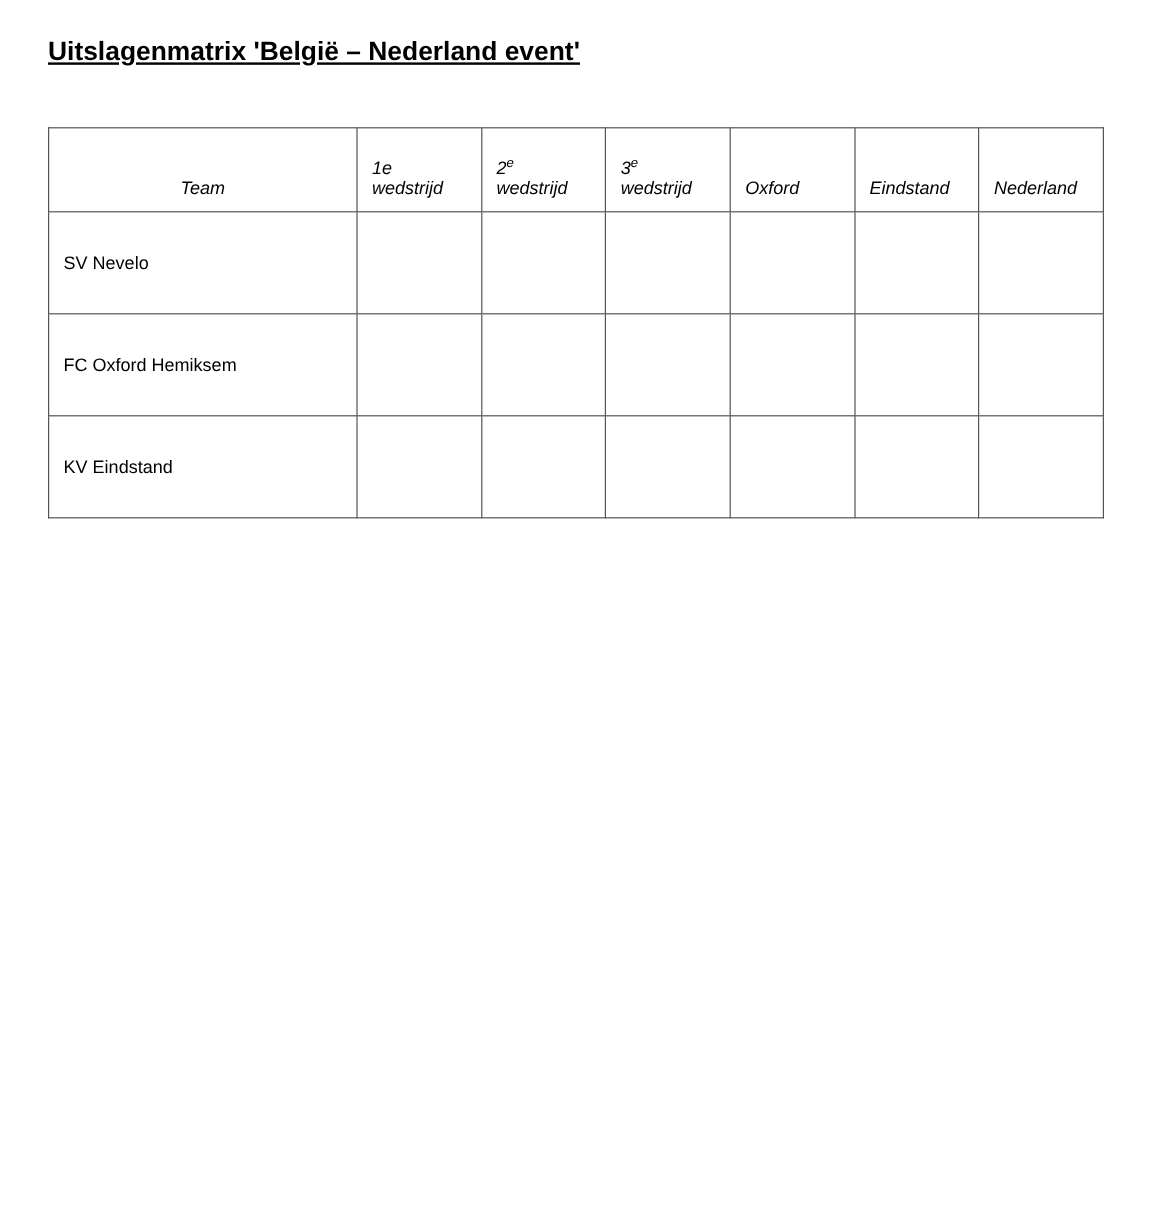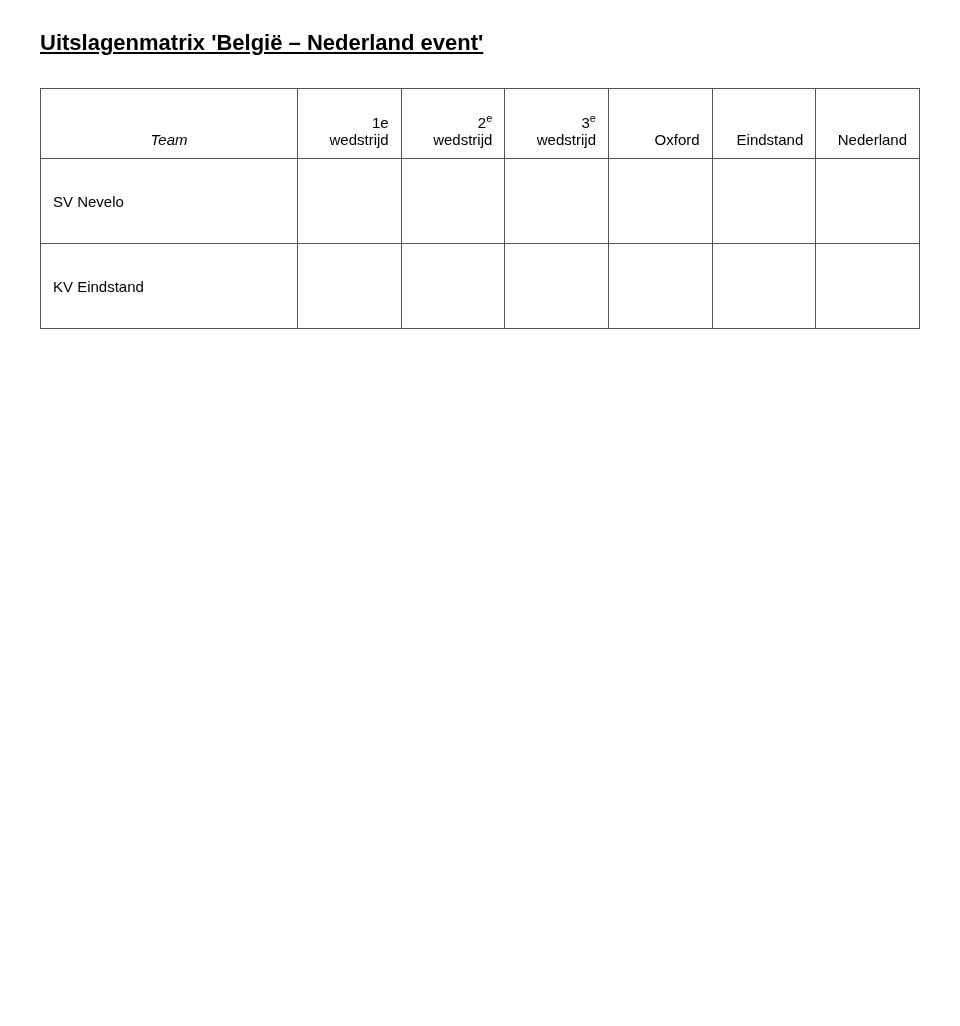--- a/index.html
+++ b/index.html
@@ -13,40 +13,41 @@
       font-family: Arial, sans-serif;
       padding: 30px 40px;
       width: 960px;
       min-height: 1026px;
     }
 
     .page-title {
       font-size: 22px;
       font-weight: bold;
       text-decoration: underline;
-      margin-bottom: 32px;
+      margin-bottom: 50px;
       color: #000;
     }
 
     table {
       border-collapse: collapse;
       width: 100%;
     }
 
     th, td {
       border: 1px solid #555;
       padding: 10px 12px;
       vertical-align: middle;
       font-size: 15px;
       color: #000;
     }
 
     th {
       font-weight: normal;
-      text-align: right;
+      font-style: italic;
+      text-align: left;
       vertical-align: bottom;
       padding-bottom: 10px;
     }
 
     th.team-header {
       text-align: center;
       font-style: italic;
     }
 
     td.team-cell {
@@ -93,20 +94,29 @@
   <tr>
         <td class="team-cell">SV Nevelo</td>
         <td class="data-cell"></td>
         <td class="data-cell"></td>
         <td class="data-cell"></td>
         <td class="data-cell"></td>
         <td class="data-cell"></td>
         <td class="data-cell"></td>
       </tr>
       <tr>
+        <td class="team-cell">FC Oxford Hemiksem</td>
+        <td class="data-cell"></td>
+        <td class="data-cell"></td>
+        <td class="data-cell"></td>
+        <td class="data-cell"></td>
+        <td class="data-cell"></td>
+        <td class="data-cell"></td>
+      </tr>
+      <tr>
         <td class="team-cell">KV Eindstand</td>
         <td class="data-cell"></td>
         <td class="data-cell"></td>
         <td class="data-cell"></td>
         <td class="data-cell"></td>
         <td class="data-cell"></td>
         <td class="data-cell"></td>
       </tr>
     </tbody>
 </table>

